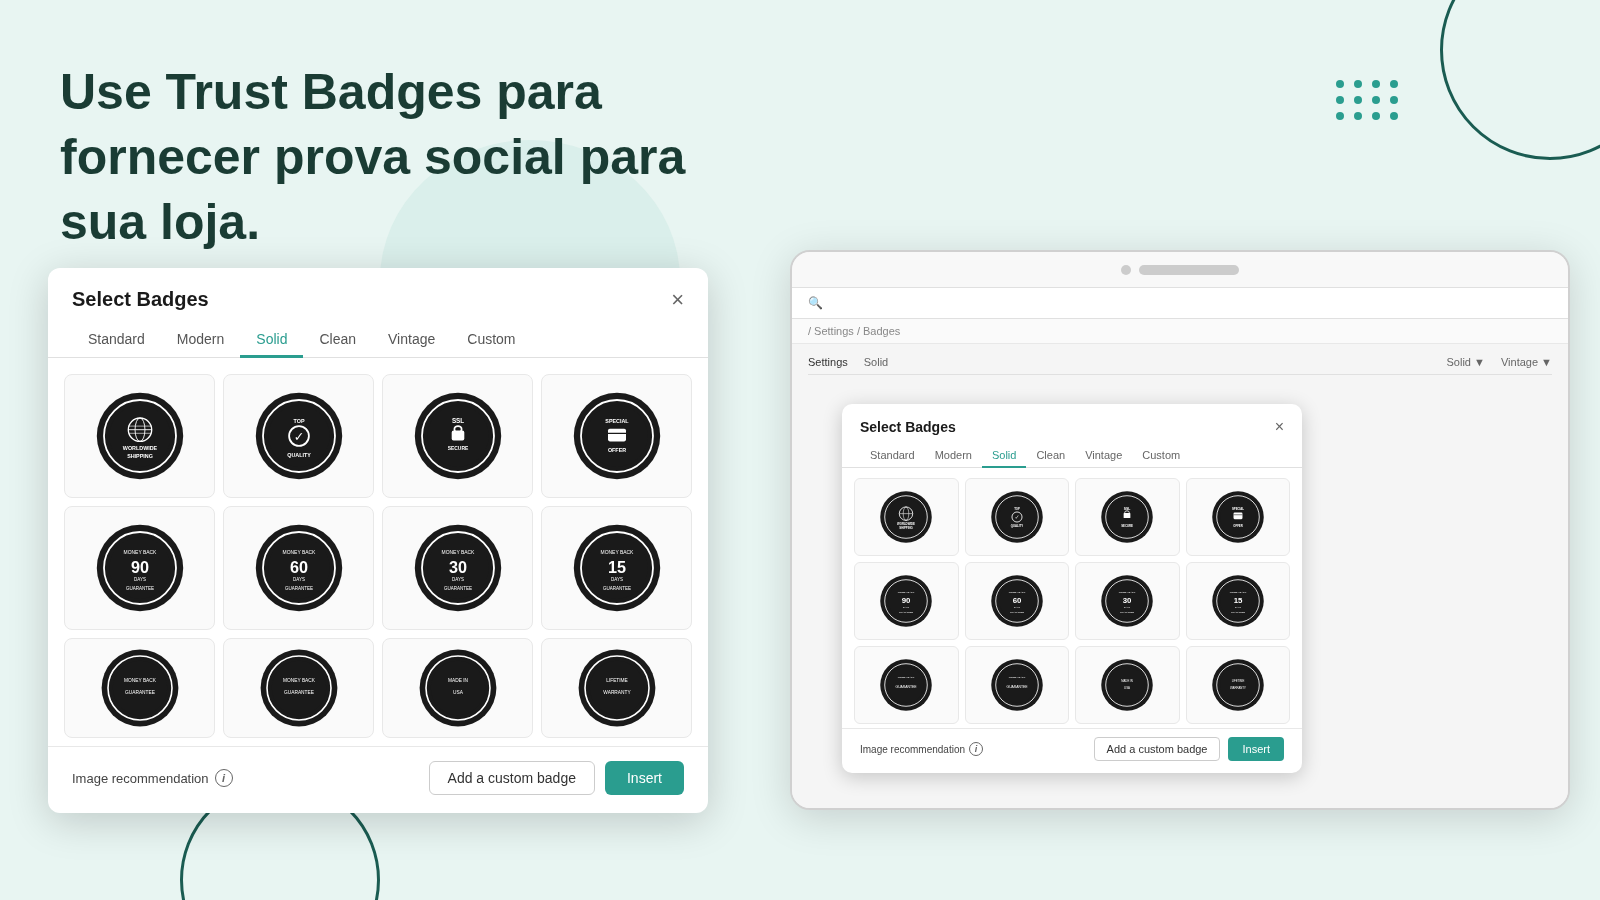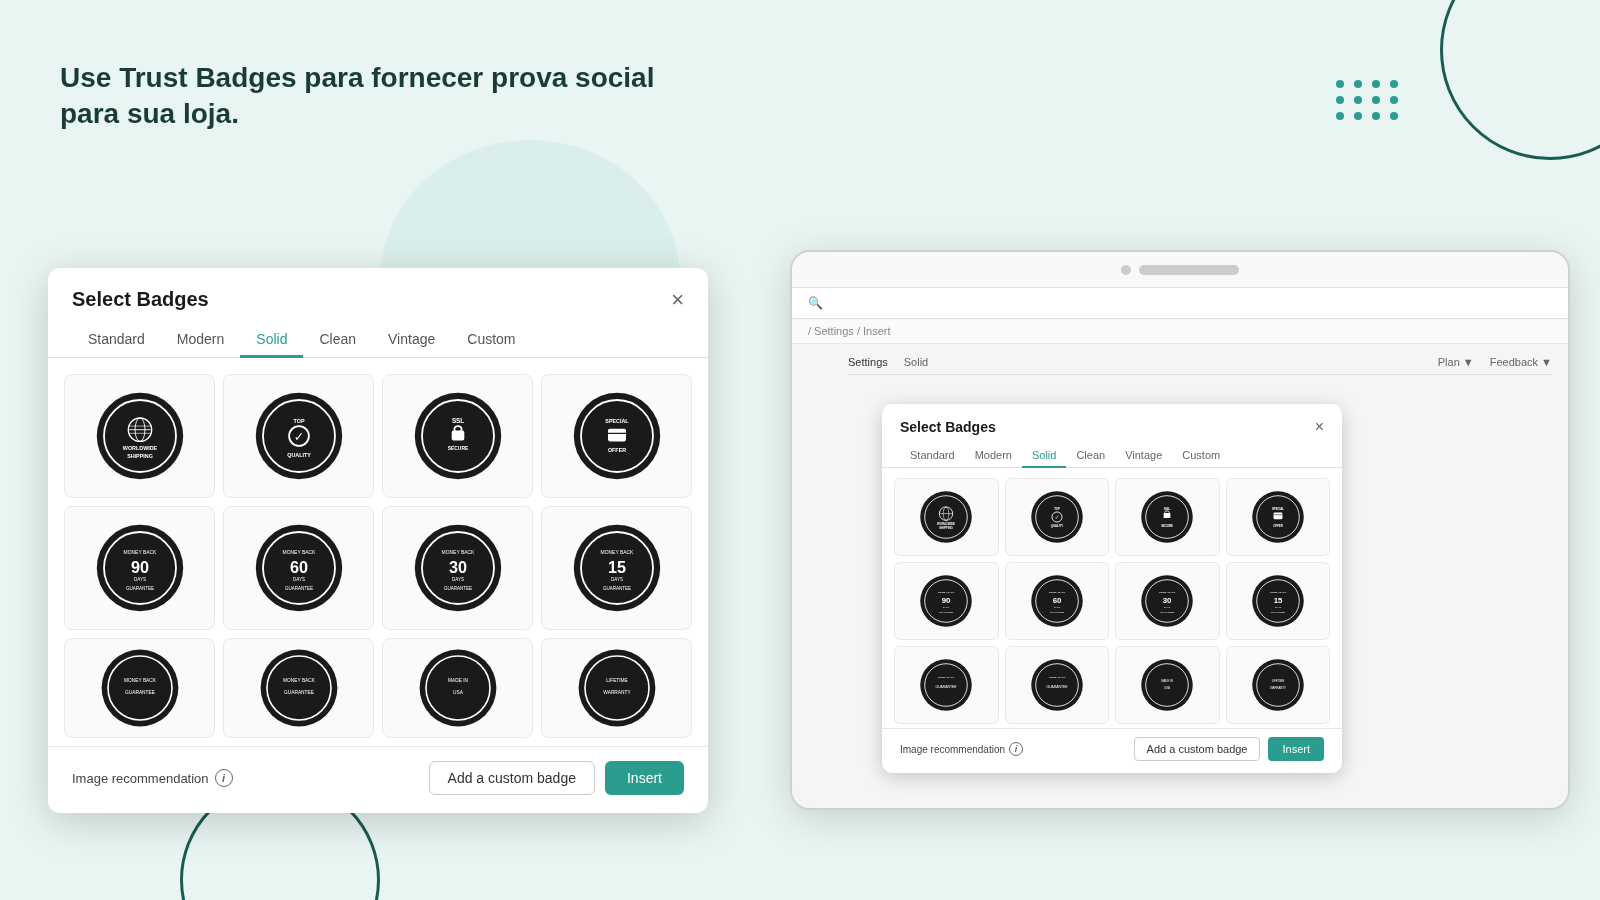--- a/index.html
+++ b/index.html
@@ -63,21 +63,21 @@
     }
 
     
     .heading {
       position: absolute;
       top: 60px;
       left: 60px;
       z-index: 2;
     }
     .heading h1 {
-      font-size: 28px;
+      font-size: 50px;
       font-weight: 700;
       color: #1a3c34;
       line-height: 1.3;
       max-width: 660px;
     }
 
     
     .dialog-main {
       position: absolute;
       top: 268px;
@@ -261,21 +261,20 @@
     .tablet-breadcrumb {
       padding: 6px 16px;
       font-size: 11px;
       color: #888;
       background: #fafafa;
       border-bottom: 1px solid #e8e8e8;
     }
     .tablet-main-area {
       padding: 12px 16px;
       position: relative;
-      margin-left: 40px;
     }
     .tablet-nav-tabs {
       display: flex;
       gap: 16px;
       font-size: 11px;
       color: #666;
       margin-bottom: 8px;
       border-bottom: 1px solid #e0e0e0;
       padding-bottom: 6px;
     }
@@ -424,29 +423,29 @@
 <div class="tablet-frame">
   <div class="tablet-top-bar">
     <div class="tablet-circle"></div>
     <div class="tablet-bar"></div>
   </div>
   <div class="tablet-content">
     <div class="tablet-search-bar">
       <span style="color:#999;font-size:12px;">🔍</span>
     </div>
     <div class="tablet-breadcrumb">
-      <span>/ Settings / Insert</span>
+      <span>/ Settings / Badges</span>
     </div>
     <div class="tablet-main-area">
       <div class="tablet-nav-tabs">
         <span style="color:#333;font-weight:500;">Settings</span>
         <span>Solid</span>
         <span style="flex:1"></span>
-        <span>Plan ▼</span>
-        <span>Feedback ▼</span>
+        <span>Solid ▼</span>
+        <span>Vintage ▼</span>
       </div>
 
       <div class="dialog-small">
         <div class="dialog-small-header">
           <span class="dialog-small-title">Select Badges</span>
           <button class="close-btn-small">×</button>
         </div>
         <div class="tabs-small">
           <div class="tab-small">Standard</div>
           <div class="tab-small">Modern</div>

